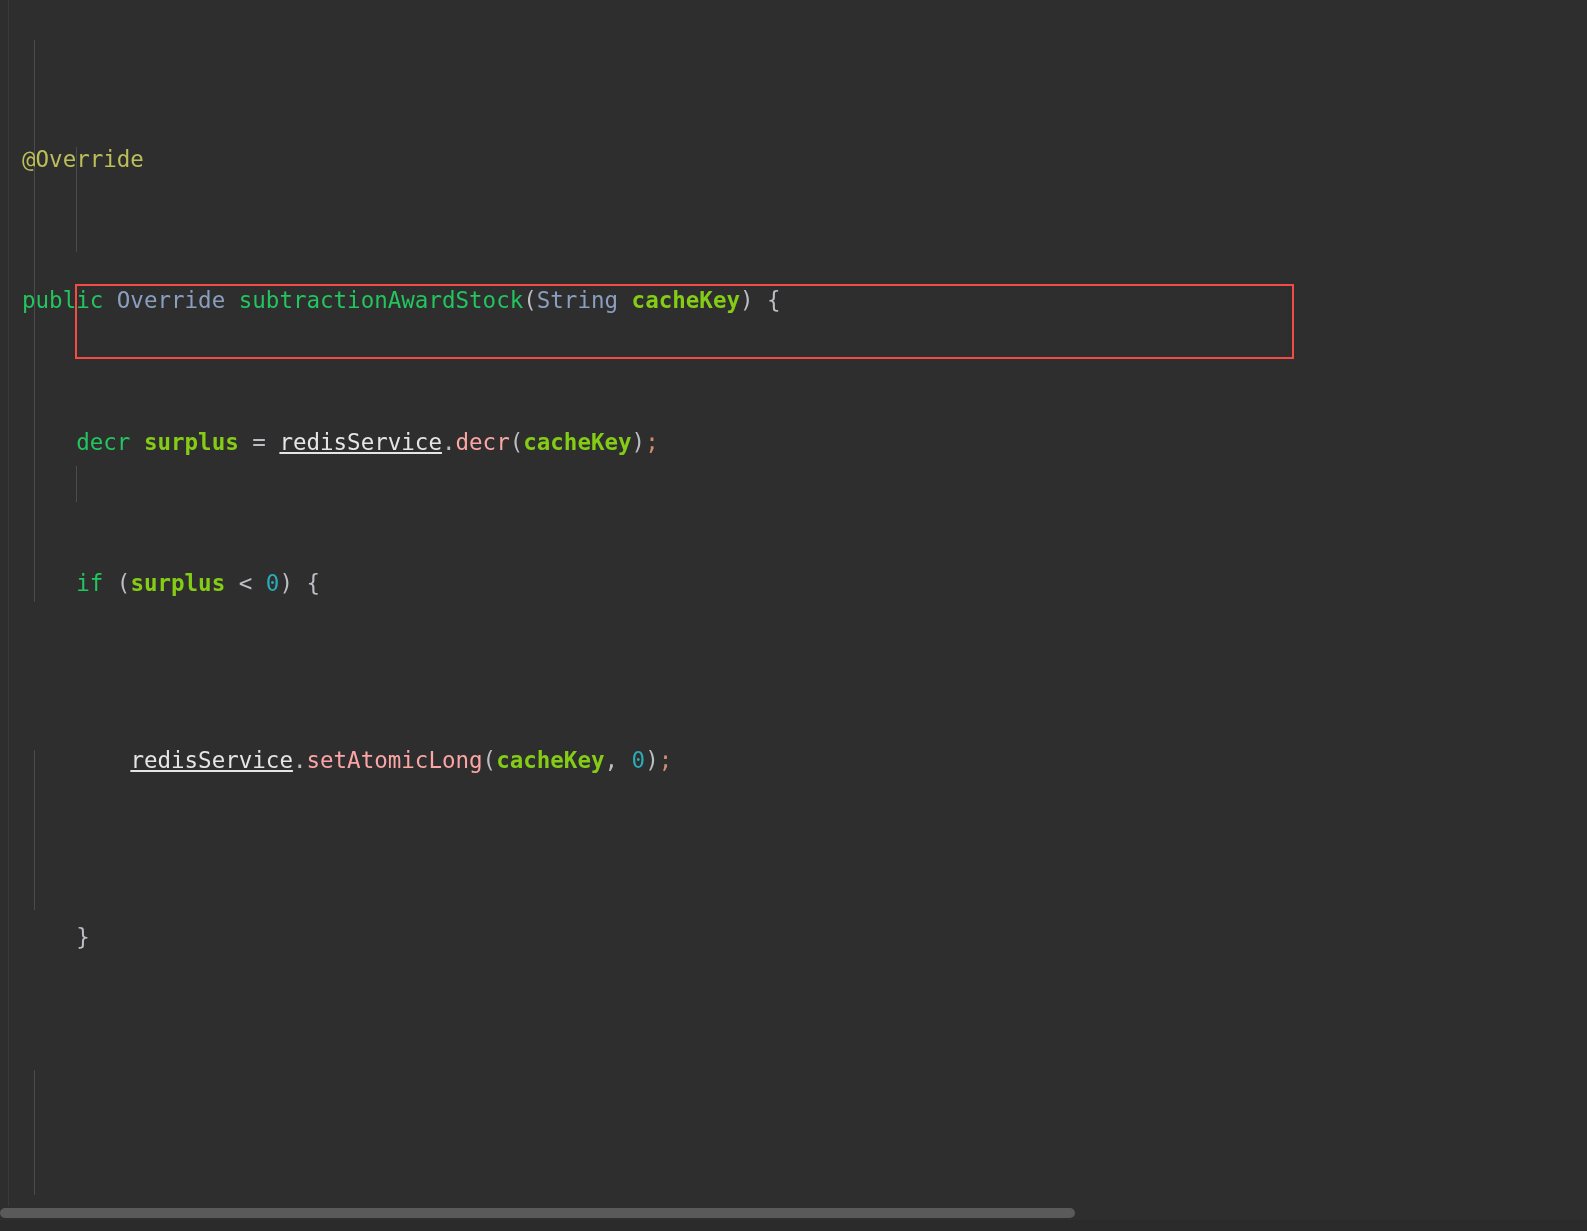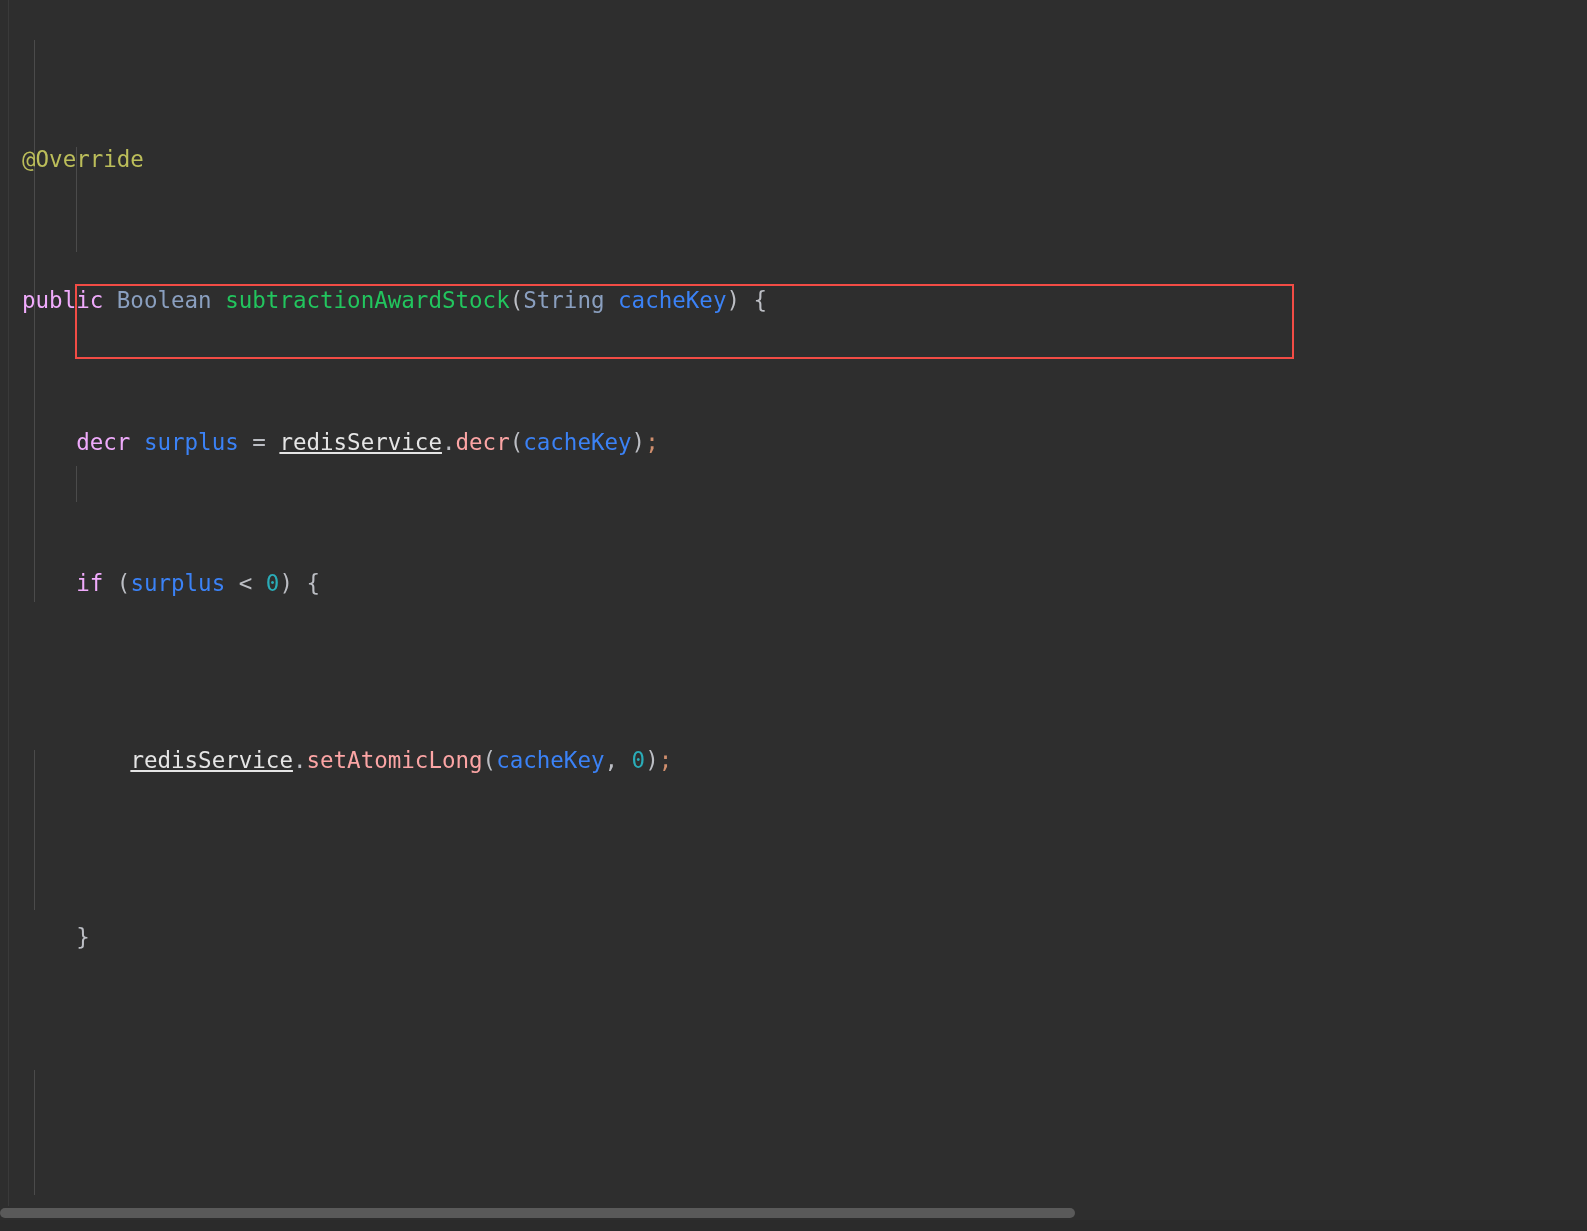--- a/index.html
+++ b/index.html
@@ -54,25 +54,25 @@
 
   
   .guide {
     position: absolute;
     width: 1px;
     background: #4B4B4B;
     z-index: 0;
   }
 
   
-  .kw      { color: #f0abfc; }              
+  .kw      { color: #22c55e; }              
   .type    { color: #8A9FBF; }              
   .mth     { color: #22c55e; }              
   .fn      { color: #fca5a5; }
-  .ident   { color: #3b82f6; }
+  .ident   { color: #84cc16; font-weight: bold; }
   .field   { color: #e5e5e5; text-decoration: underline; }  
   .num     { color: #2AACB8; }
   .cmt     { color: #7A7E85; }
   .anno    { color: #BCBE5A; }
   .semi    { color: #CF8E6D; }
   .punct   { color: #BCBEC4; }
 
   
   .redbox {
     position: absolute;
@@ -110,21 +110,21 @@
   <div class="guide" style="left:34px; top:750px; height:160px;"></div>
   <div class="guide" style="left:34px; top:1070px;height:125px;"></div>
 
   <div class="redbox" style="left:75px; top:284px; width:1219px; height:75px;"></div>
 
   <div class="code">
 
     
     <div class="line"><span class="anno">@Override</span></div>
 
-    <div class="line"><span class="kw">public</span> <span class="type">Boolean</span> <span class="mth">subtractionAwardStock</span><span class="punct">(</span><span class="type">String</span> <span class="ident">cacheKey</span><span class="punct">) {</span></div>
+    <div class="line"><span class="kw">public</span> <span class="type">Override</span> <span class="mth">subtractionAwardStock</span><span class="punct">(</span><span class="type">String</span> <span class="ident">cacheKey</span><span class="punct">) {</span></div>
 
     <div class="line">    <span class="kw">decr</span> <span class="ident">surplus</span> <span class="punct">=</span> <span class="field">redisService</span><span class="punct">.</span><span class="fn">decr</span><span class="punct">(</span><span class="ident">cacheKey</span><span class="punct">)</span><span class="semi">;</span></div>
 
     <div class="line">    <span class="kw">if</span> <span class="punct">(</span><span class="ident">surplus</span> <span class="punct">&lt;</span> <span class="num">0</span><span class="punct">) {</span></div>
 
 
     <div class="line">        <span class="field">redisService</span><span class="punct">.</span><span class="fn">setAtomicLong</span><span class="punct">(</span><span class="ident">cacheKey</span><span class="punct">,</span> <span class="num">0</span><span class="punct">)</span><span class="semi">;</span></div>
 
 
     <div class="line">    <span class="punct">}</span></div>

